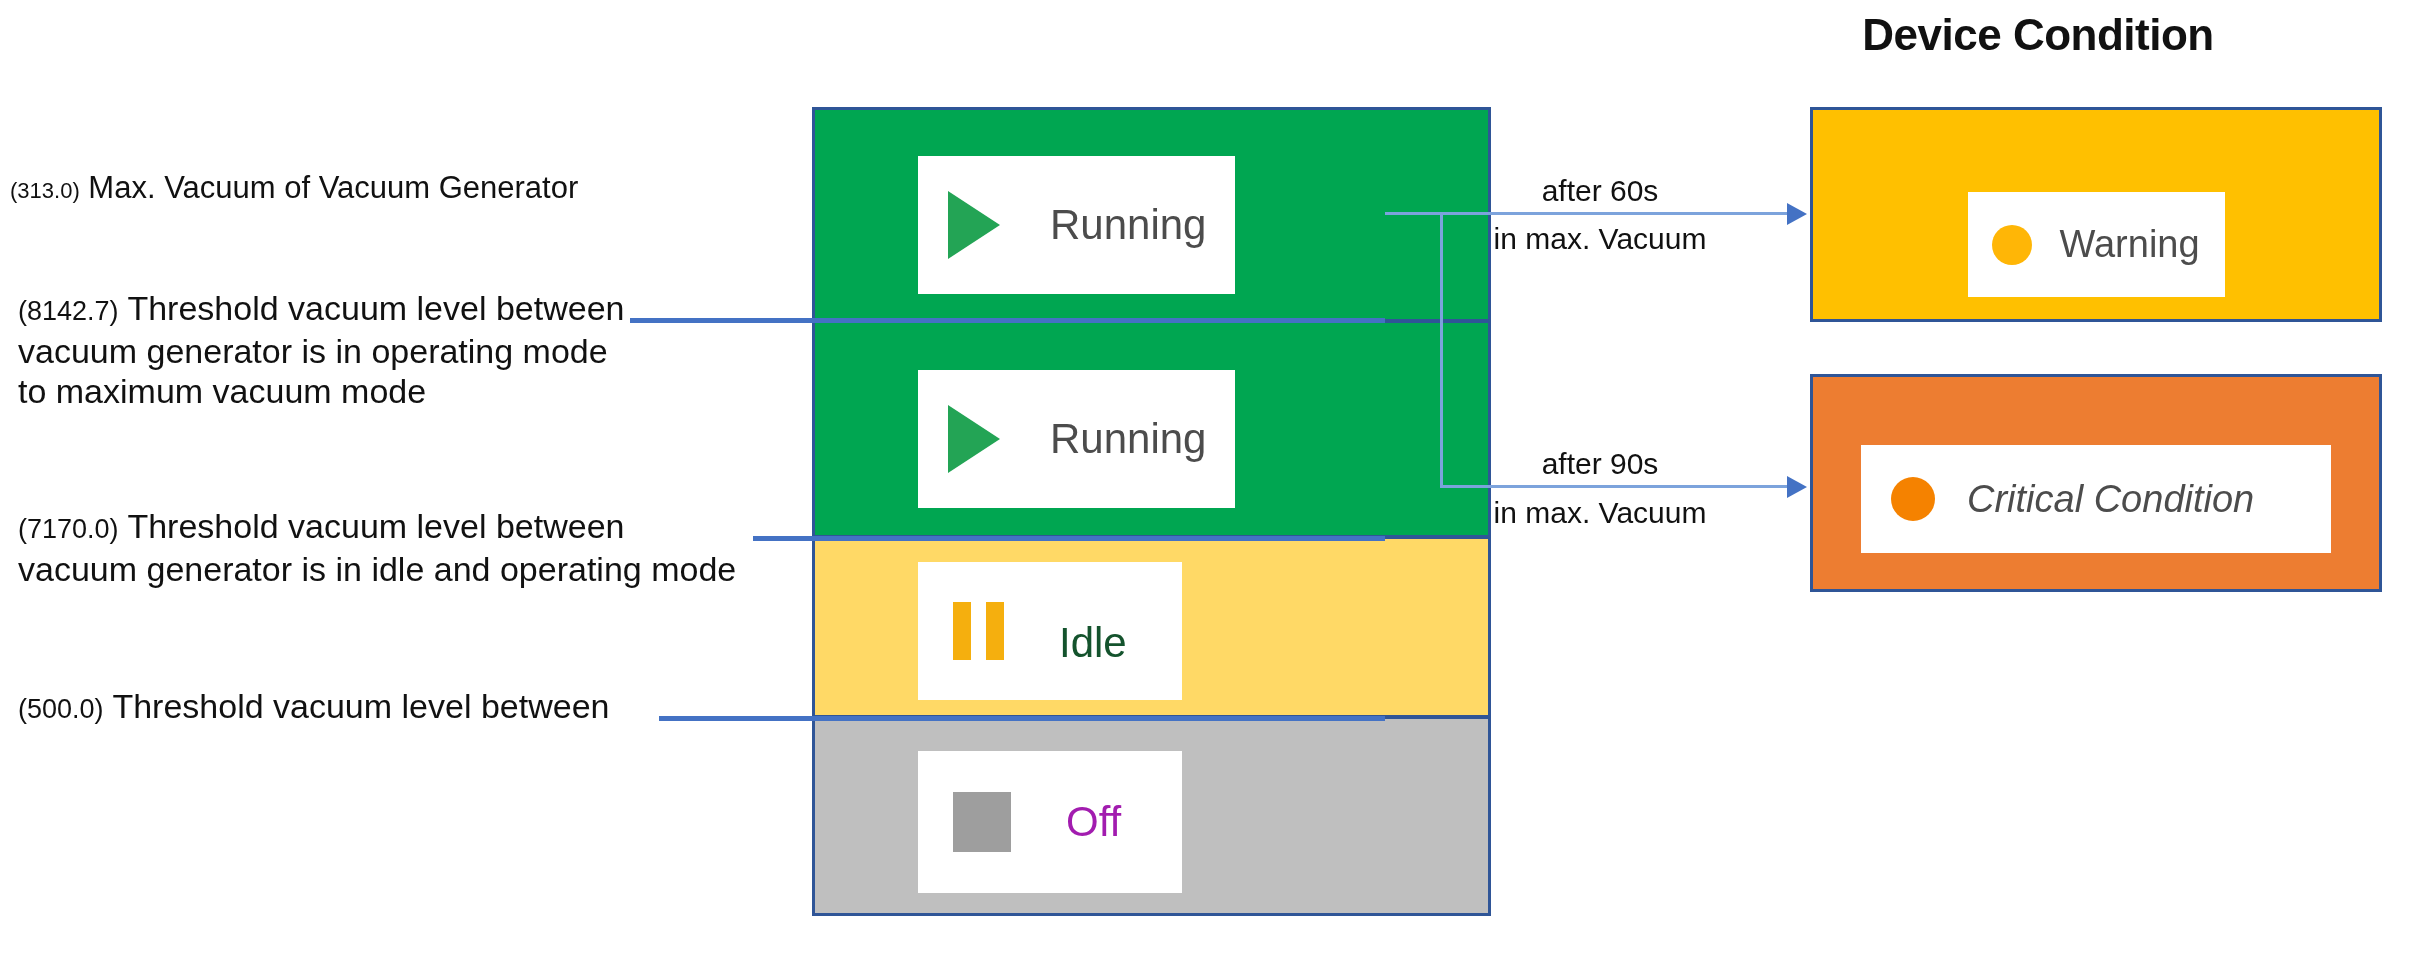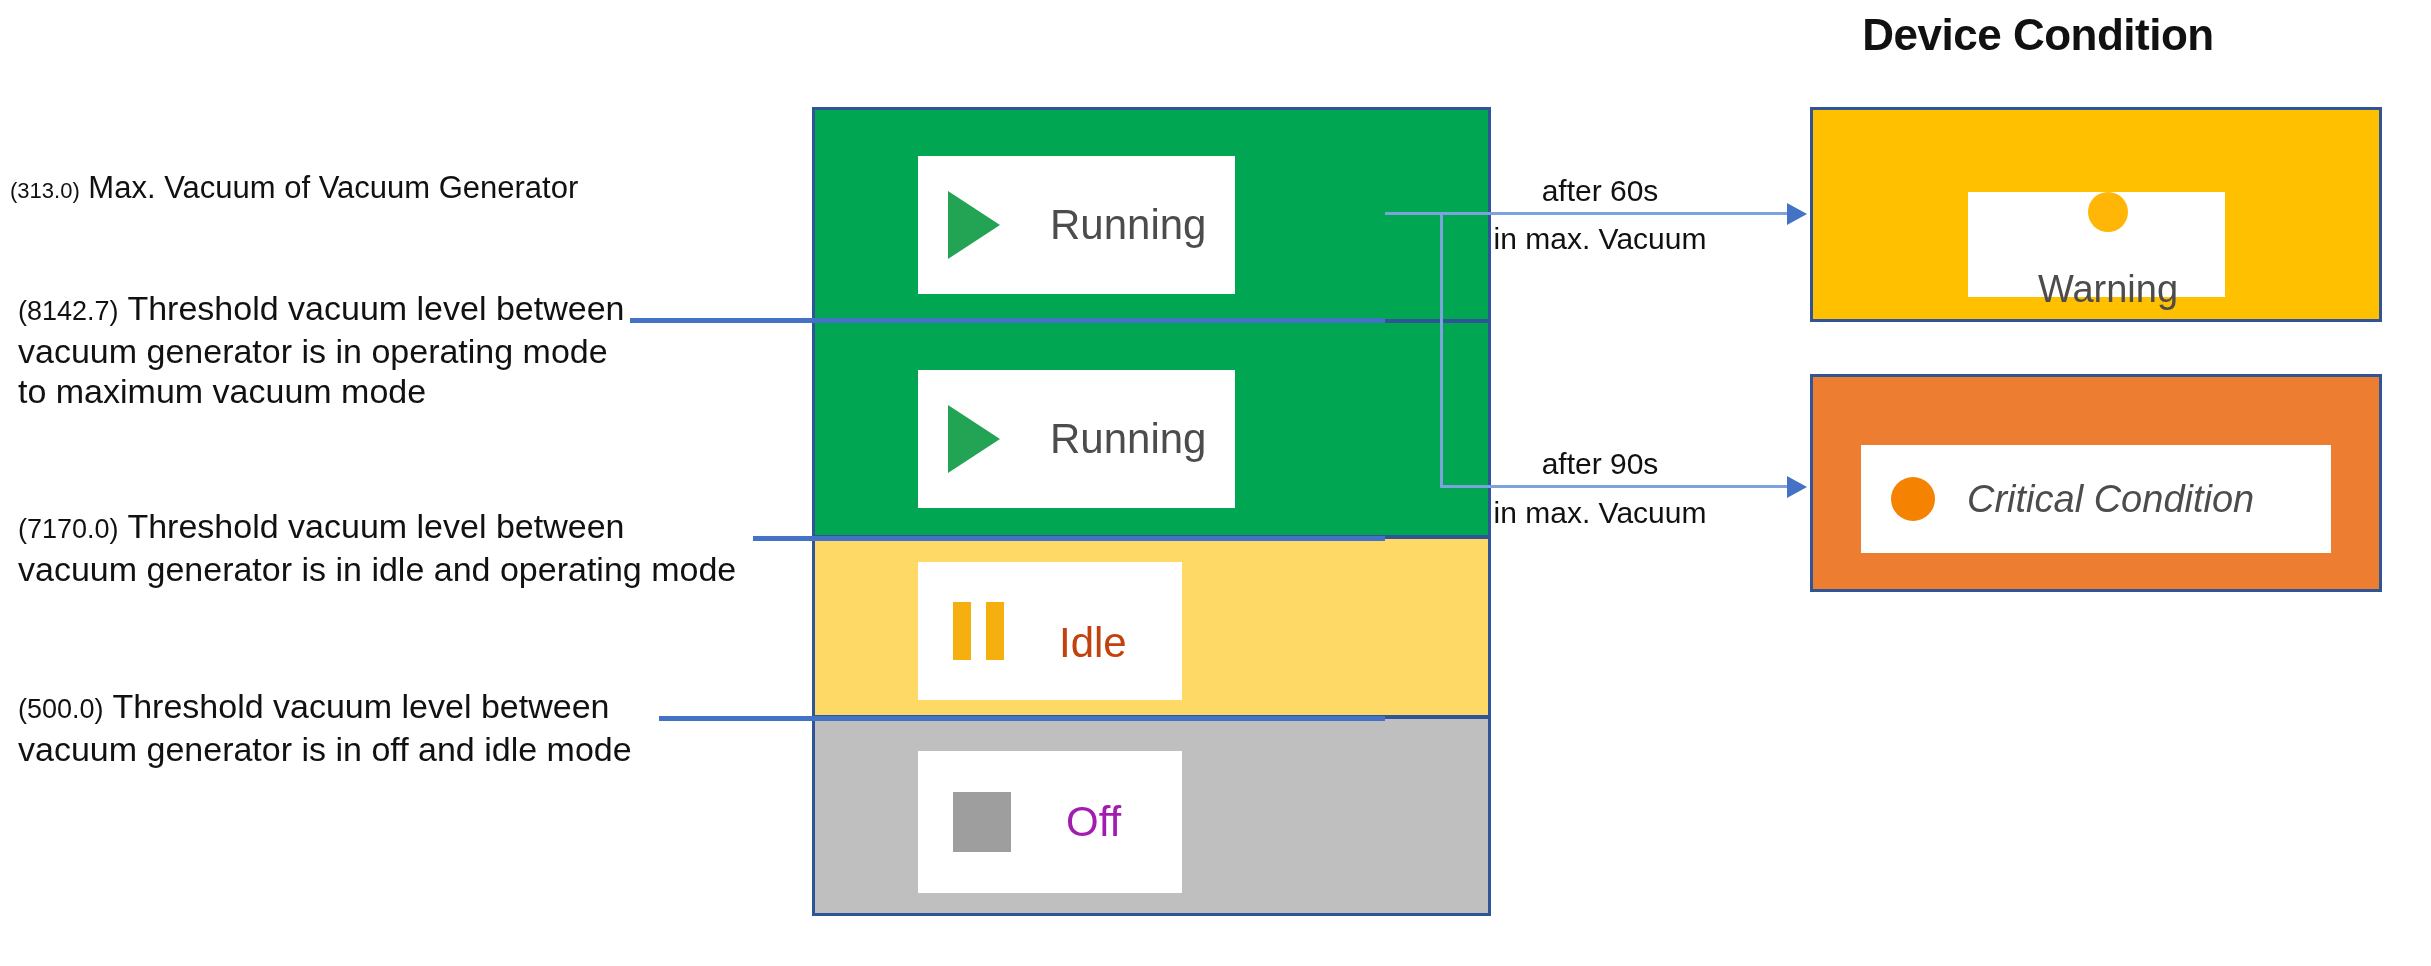--- a/index.html
+++ b/index.html
@@ -60,21 +60,21 @@
   .tr1b{left:1420px;top:222px;}
   .tr2a{left:1420px;top:447px;}
   .tr2b{left:1420px;top:496px;}
 
   
   .cond{position:absolute;left:1810px;width:572px;border:3px solid #2F5597;box-sizing:border-box;
         display:flex;justify-content:center;align-items:center;z-index:2;}
   .cond-warning{top:107px;height:215px;}
   .cond-critical{top:374px;height:218px;}
   .clabel{background:#ffffff;display:flex;align-items:center;box-sizing:border-box;position:relative;}
-  .clabel-warning{width:257px;height:105px;padding-left:24px;gap:36px;top:30px;flex-direction:column;}
+  .clabel-warning{width:257px;height:105px;padding-left:24px;gap:28px;top:30px;}
   .clabel-critical{width:470px;height:108px;padding-left:30px;gap:32px;top:16px;font-style:italic;}
   .clabel-text{font-size:38px;white-space:nowrap;}
   .dot{border-radius:50%;flex:0 0 auto;}
   .dot-warning{width:40px;height:40px;}
   .dot-critical{width:44px;height:44px;}
 </style>
 </head>
 <body>
 
 <div class="canvas">
@@ -91,21 +91,20 @@
     <div class="ann-line">to maximum vacuum mode</div>
   </div>
 
   <div class="ann ann3">
     <div class="ann-line"><span class="ann-val">(7170.0)</span> <span>Threshold vacuum level between</span></div>
     <div class="ann-line">vacuum generator is in idle and operating mode</div>
   </div>
 
   <div class="ann ann4">
     <div class="ann-line"><span class="ann-val">(500.0)</span> <span>Threshold vacuum level between</span></div>
-    <div class="ann-line">vacuum generator is in off and idle mode</div>
   </div>
 
   <div class="tline tline1" style="background: rgb(68, 114, 196);"></div>
   <div class="tline tline2" style="background: rgb(68, 114, 196);"></div>
   <div class="tline tline3" style="background: rgb(68, 114, 196);"></div>
 
   <div class="row row1" style="background: rgb(0, 166, 81); border-color: rgb(47, 85, 151);">
     <div class="slabel slabel-run">
       <span class="play-icon" style="border-left-color: rgb(35, 164, 85);"></span>
       <span class="slabel-text" style="color: rgb(76, 76, 76);">Running</span>
@@ -118,21 +117,21 @@
       <span class="slabel-text" style="color: rgb(76, 76, 76);">Running</span>
     </div>
   </div>
 
   <div class="row row3" style="background: rgb(255, 217, 102); border-color: rgb(47, 85, 151);">
     <div class="slabel slabel-idle">
       <span class="pause-icon">
         <span class="pause-bar" style="background: rgb(245, 175, 14);"></span>
         <span class="pause-bar" style="background: rgb(245, 175, 14);"></span>
       </span>
-      <span class="slabel-text" style="color: #c2410c; margin-top: 24px;">Idle</span>
+      <span class="slabel-text" style="color: #14532d; margin-top: 24px;">Idle</span>
     </div>
   </div>
 
   <div class="row row4" style="background: rgb(191, 191, 191); border-color: rgb(47, 85, 151);">
     <div class="slabel slabel-off">
       <span class="stop-icon" style="background: rgb(158, 158, 158);"></span>
       <span class="slabel-text" style="color: #a21caf;">Off</span>
     </div>
   </div>
 

